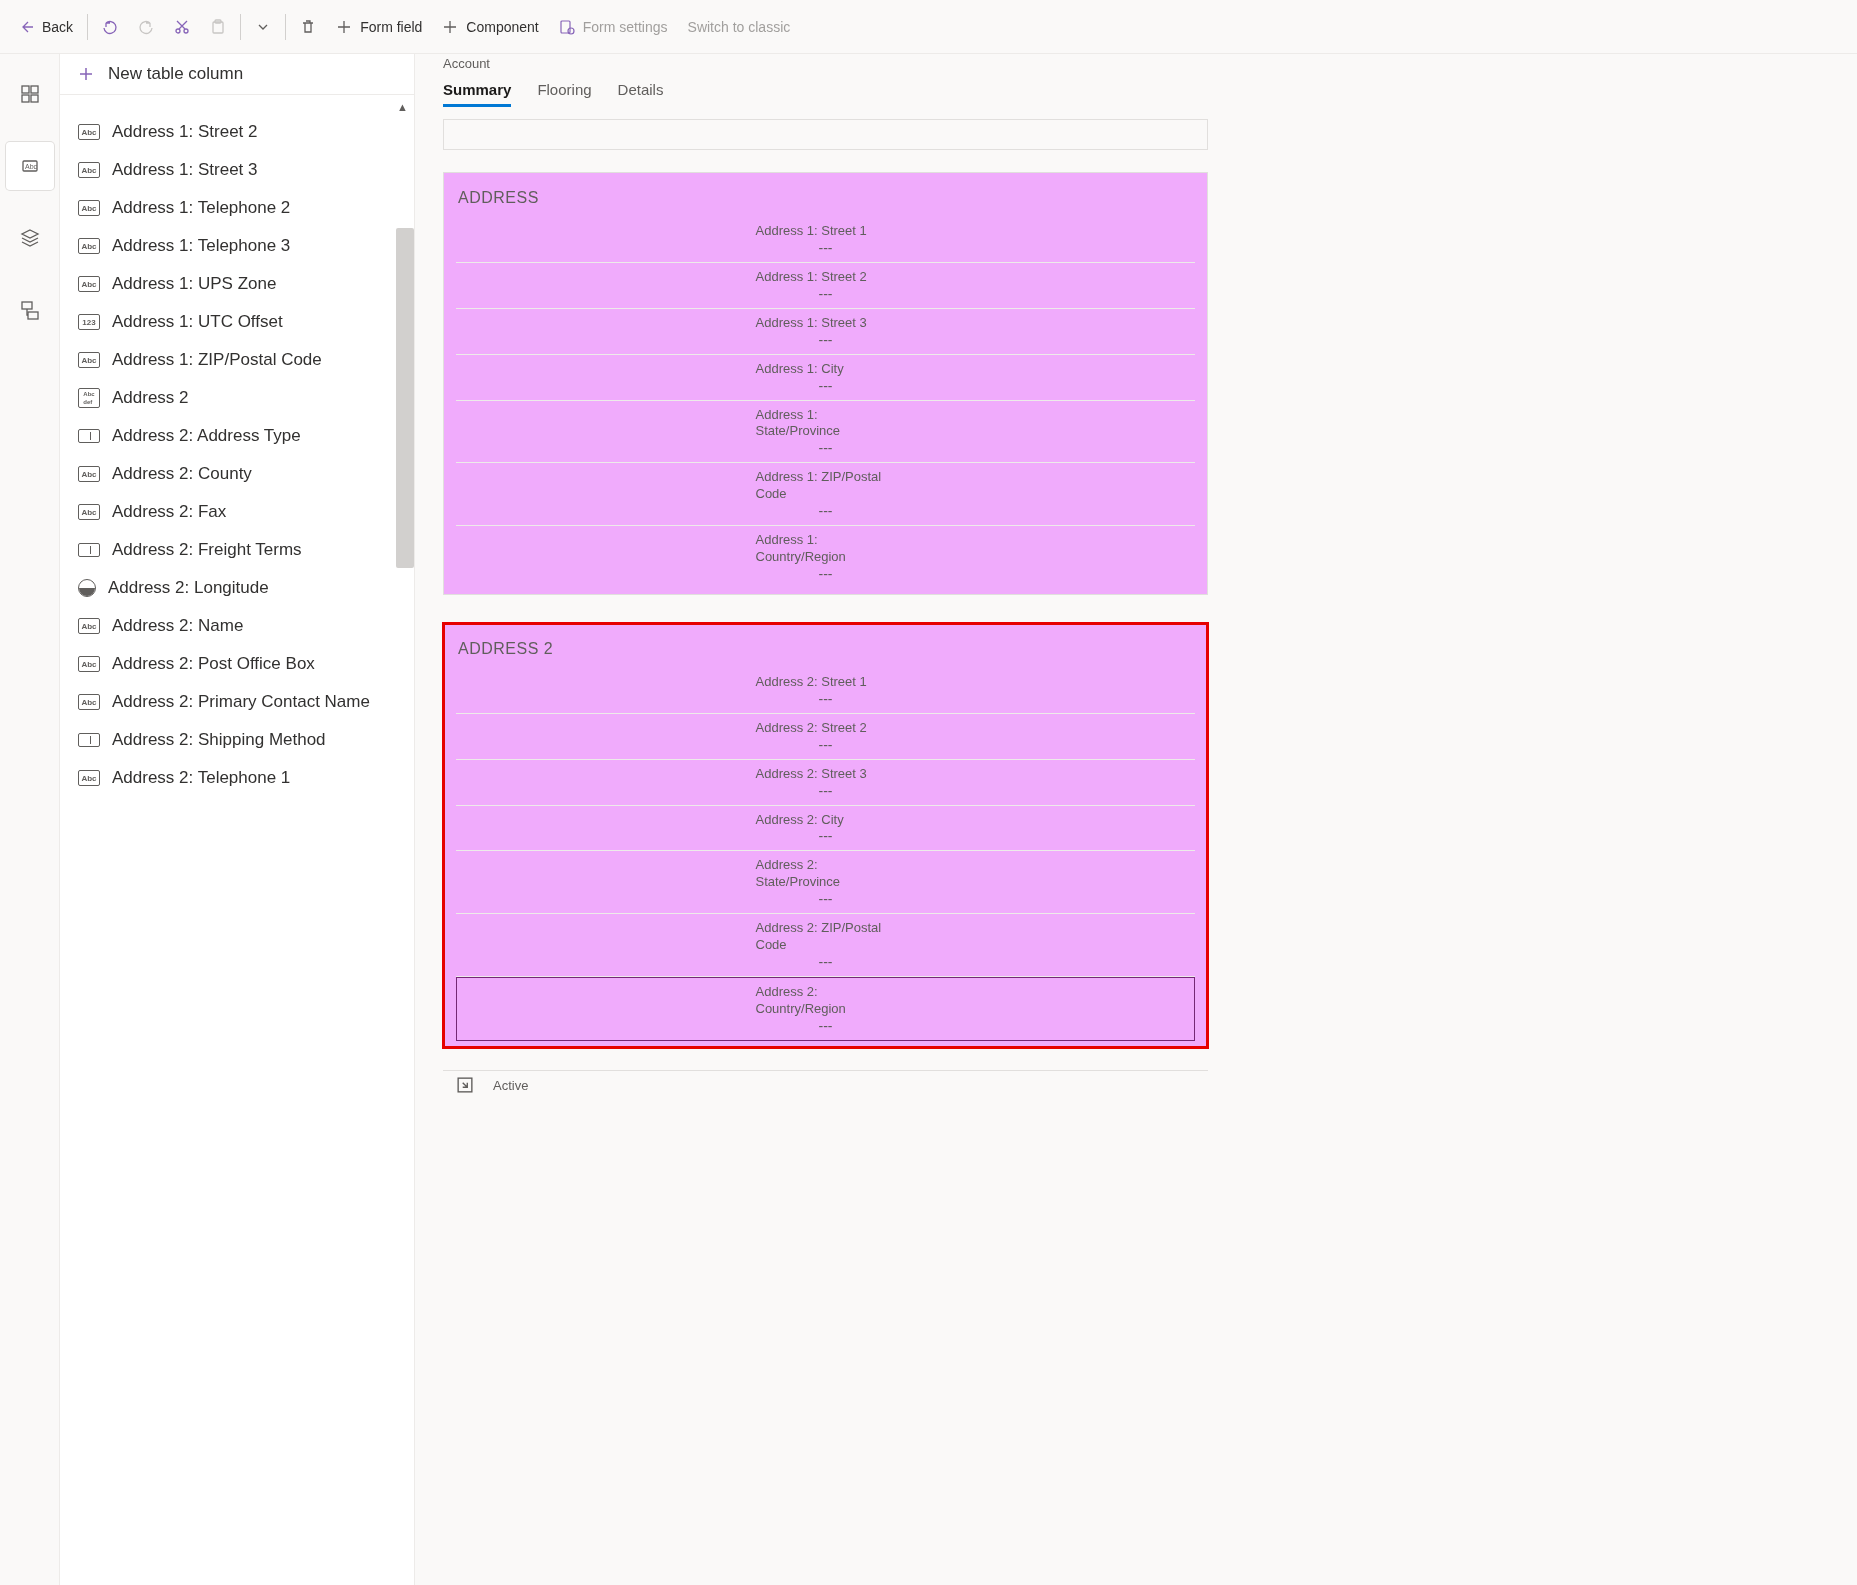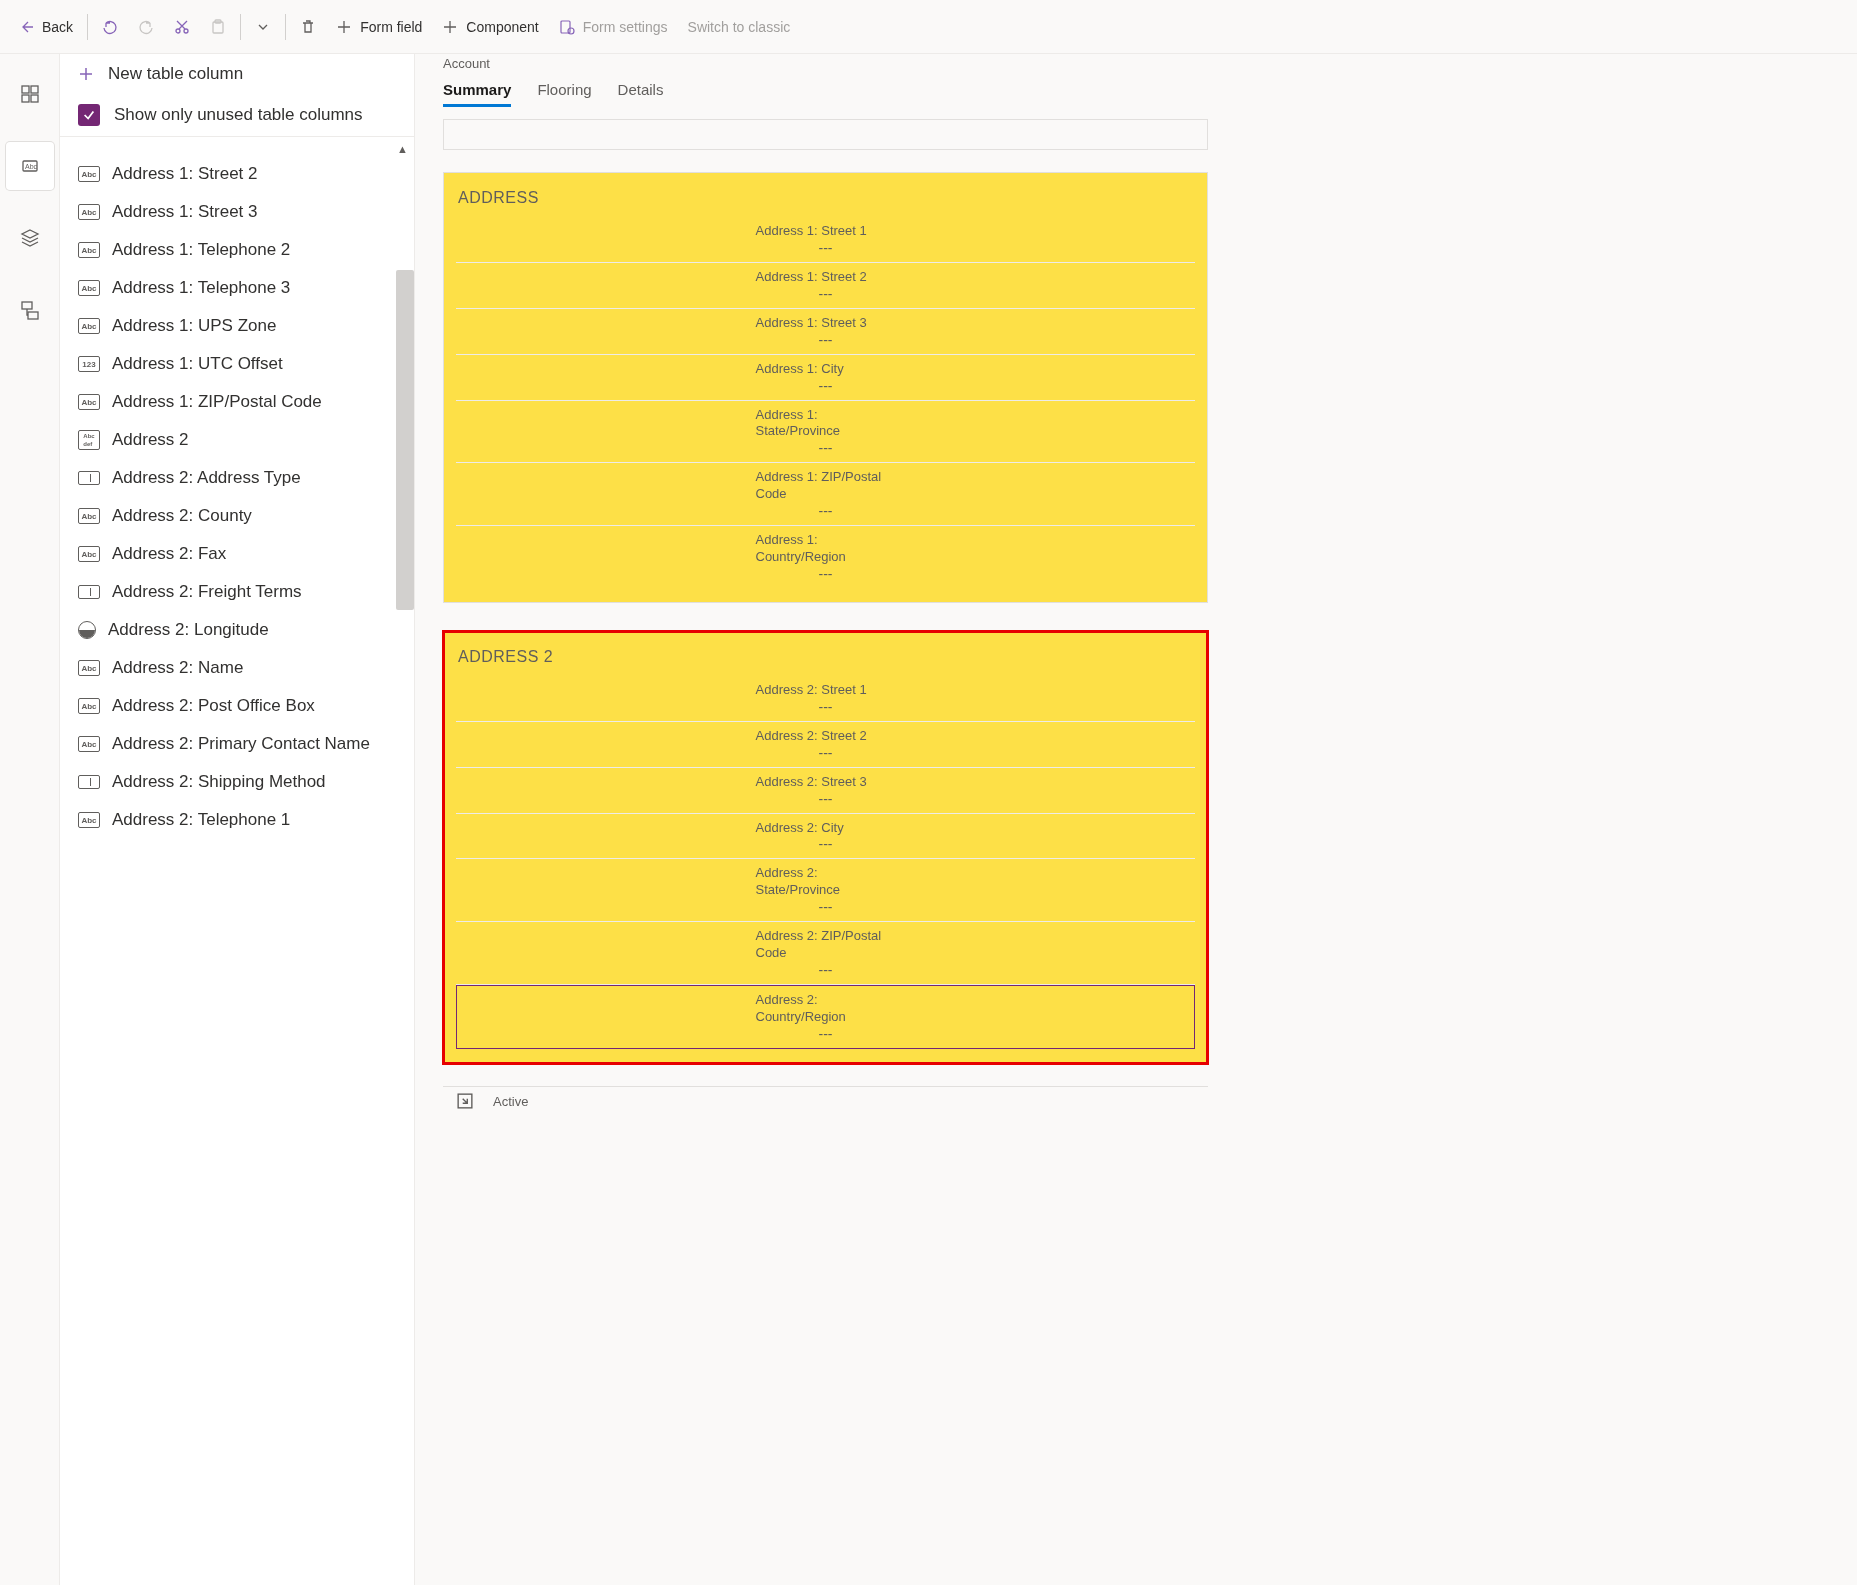--- a/index.html
+++ b/index.html
@@ -150,21 +150,21 @@
   }
   .tabs {
     display:flex; gap:26px; padding: 10px 0 12px 0; border-bottom:1px solid #e1dfdd;
   }
   .tab { font-size:15px; color:#605e5c; cursor:pointer; padding-bottom:6px;}
   .tab.active { color:#1b1a19; border-bottom:3px solid #0078d4; font-weight:600;}
   .spacer-box {
     height: 30px; border:1px solid #e1dfdd; border-top:none; margin: 0 0 22px 0;
   }
   .section {
-    border:1px solid #e1dfdd; background:#fde047; margin-bottom: 28px; padding: 12px 0 14px 0;
+    border:1px solid #e1dfdd; background:#f0abfc; margin-bottom: 28px; padding: 12px 0 6px 0;
   }
   .section.hl { outline: 3px solid #e60000; outline-offset:-2px; }
   .section-title {
     font-size: 16px; color:#605e5c; padding: 4px 14px 10px 14px; letter-spacing:.5px;
   }
   .fields { padding: 0 12px; }
   .field-row {
     display:flex; align-items:center; border-bottom:1px solid #edebe9;
     min-height: 40px; padding: 6px 14px; flex-direction: column;
   }
@@ -300,28 +300,20 @@
   </div>
 
   <div class="left">
     <div class="panel-action">
       <span class="icon">
         <svg viewBox="0 0 16 16" fill="none" stroke="#8764b8" stroke-width="1.5">
             <path d="M8 2 V14 M2 8 H14"></path>
           </svg>
       </span>
       <span>New table column</span>
-    </div>
-    <div class="panel-action">
-      <span class="chk checked">
-        <svg viewBox="0 0 16 16" width="14" height="14" fill="none" stroke="#fff" stroke-width="2">
-            <path d="M3 8 L7 12 L13 4"></path>
-          </svg>
-      </span>
-      <span>Show only unused table columns</span>
     </div>
     <div class="panel-divider"></div>
     <div class="col-list" id="col-list">
       <div class="scroll-arrow">▲</div>
 
       <div class="col-list-scrollbar"></div>
     <div class="col-item">
           <span class="type-badge">Abc</span>
           <span>Address 1: Street 2</span>
         </div>

